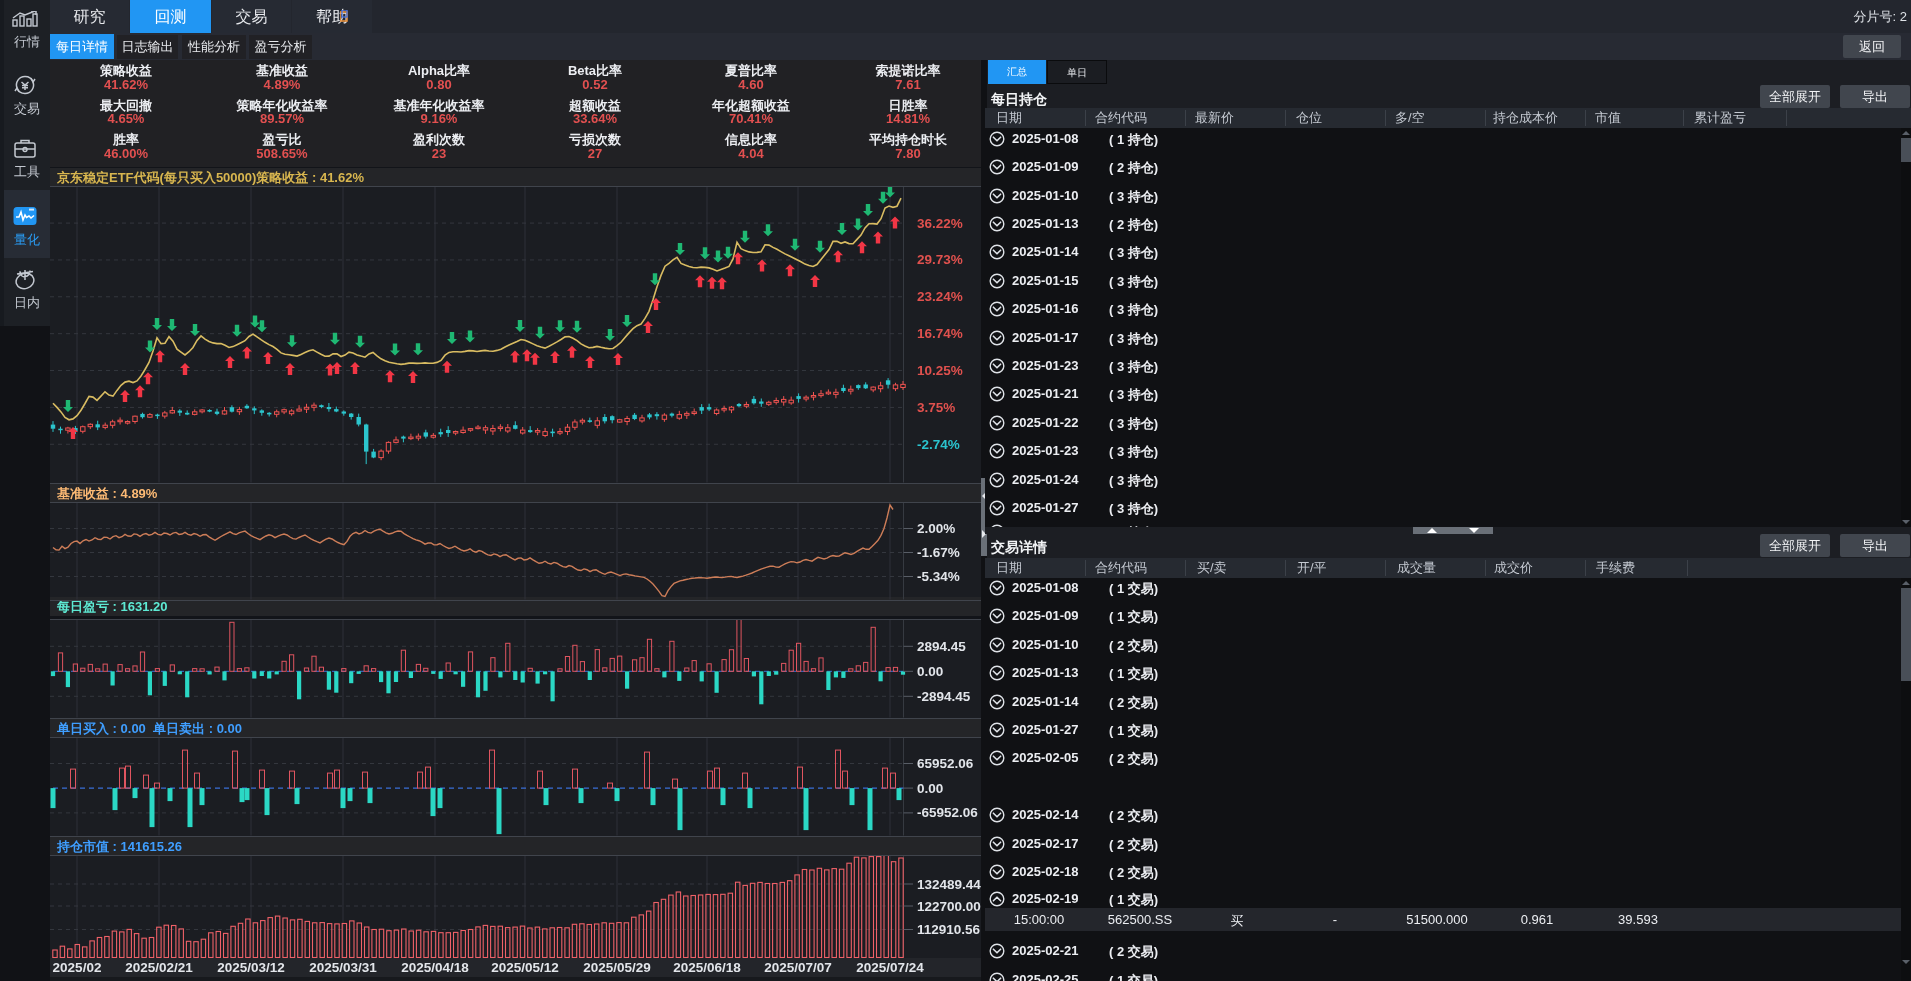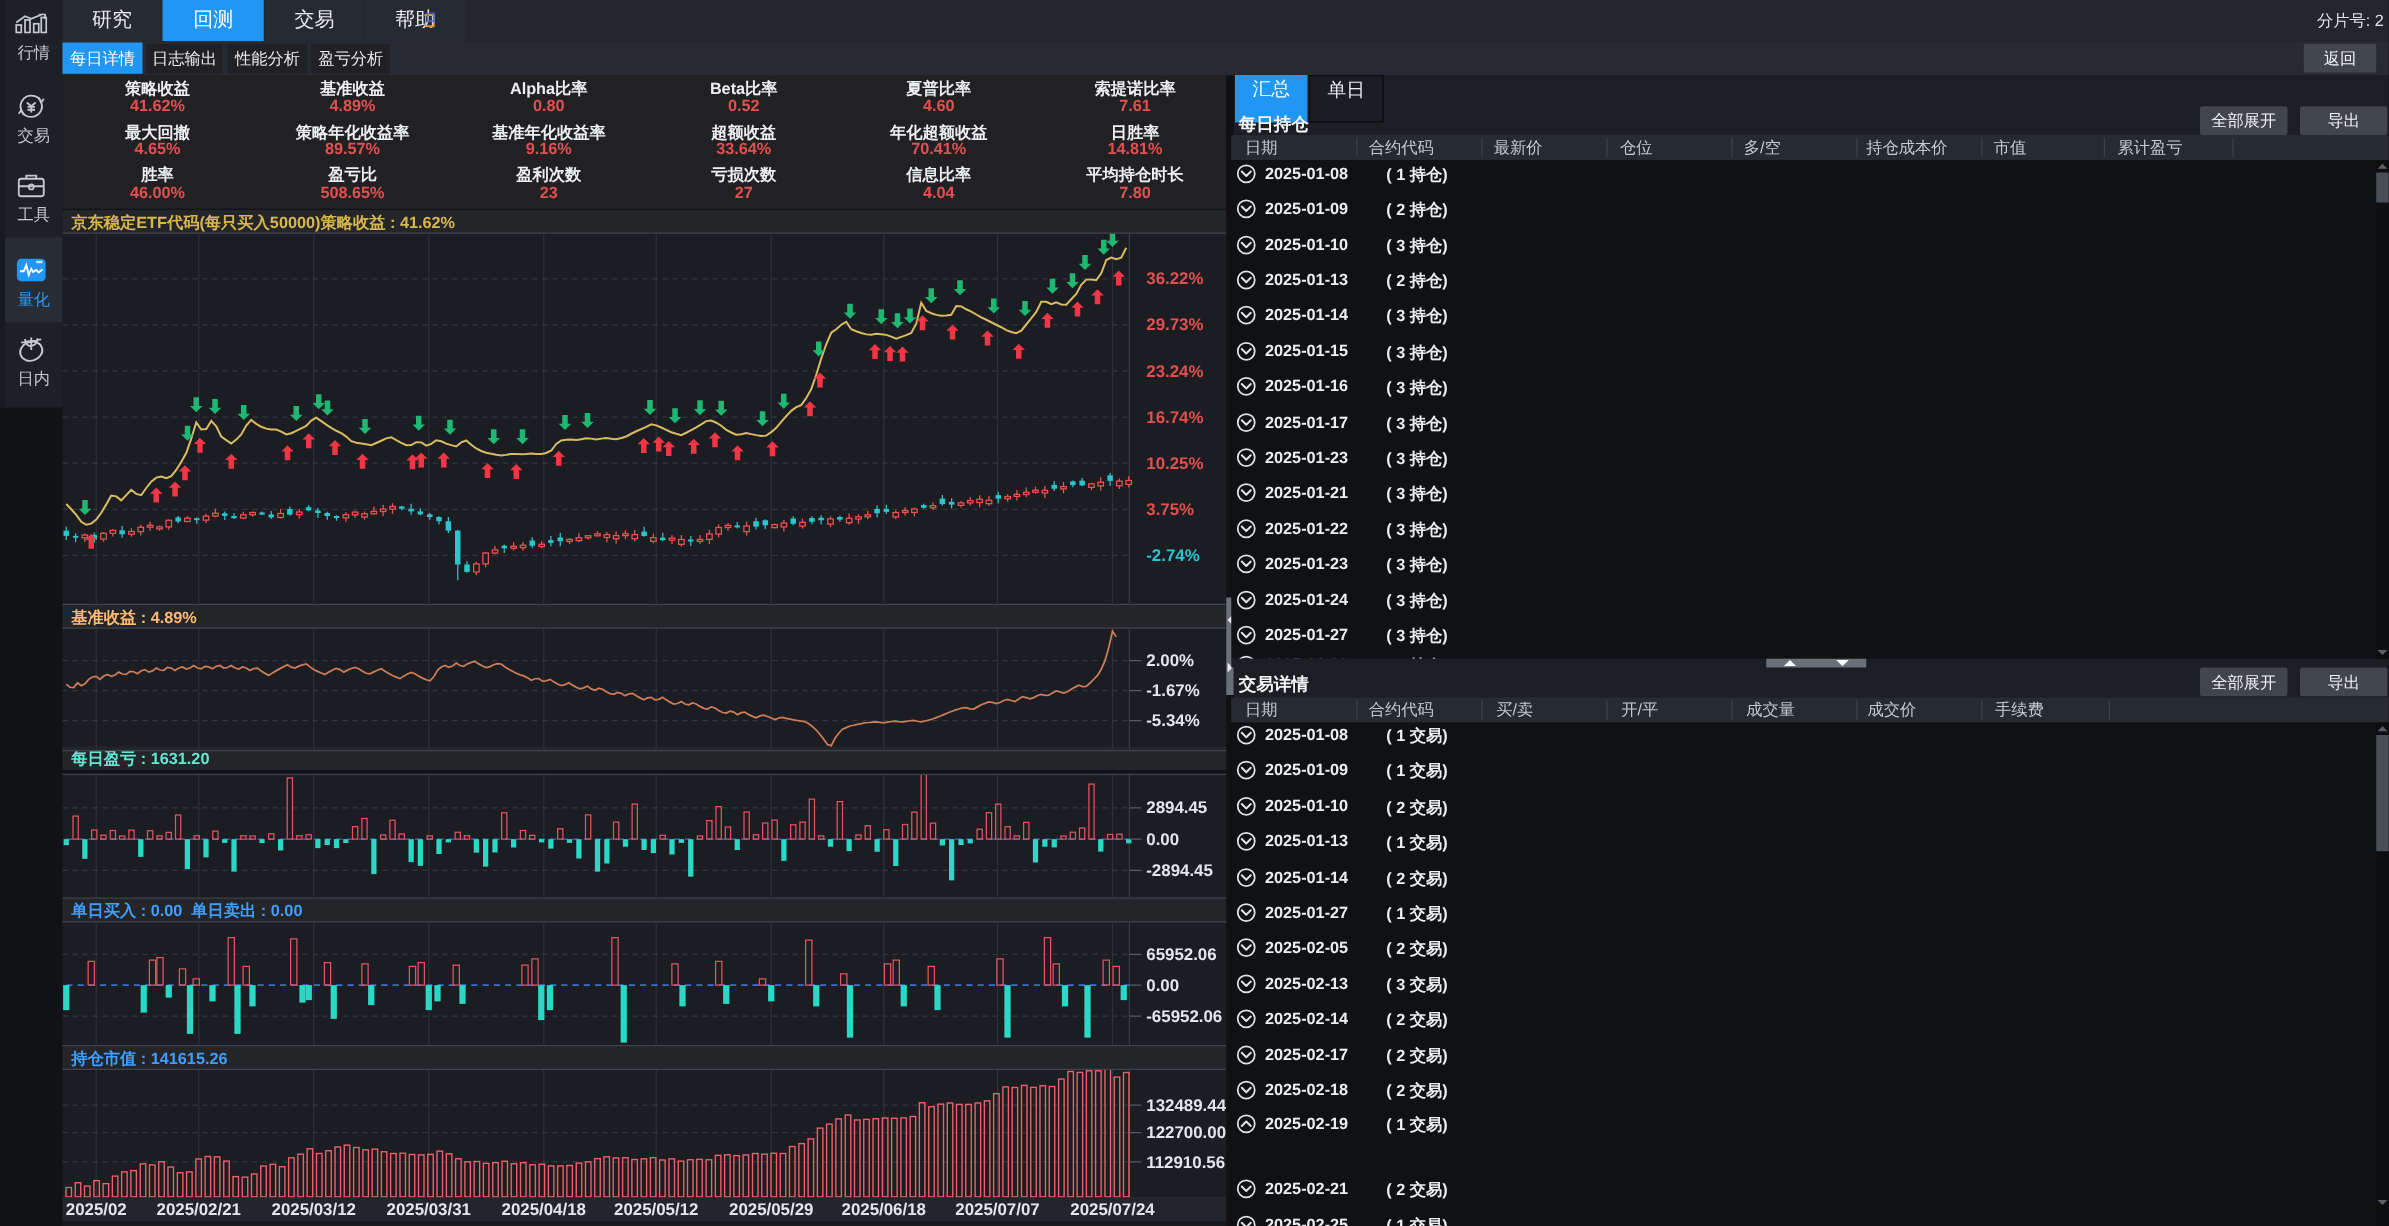--- a/index.html
+++ b/index.html
@@ -25,21 +25,21 @@
 
 .ctitle{position:absolute;left:50px;width:931px;height:19px;background:#242528;font-size:13px;font-weight:bold;line-height:19px;padding-left:7px;white-space:nowrap}
 .hline{position:absolute;left:50px;width:935px;height:1px;background:#40444c}
 .plotbg{position:absolute;left:50px;width:935px;background:#1b1d22}
 #xaxis{position:absolute;left:50px;top:958px;width:935px;height:23px;background:#23252a}
 #xaxis span{position:absolute;top:2px;width:90px;text-align:center;color:#e2e5ea;font-size:13.5px;font-weight:bold}
 
 #vsplit{position:absolute;left:981px;top:60px;width:6px;height:921px;background:#101114}
 #vhandle{position:absolute;left:981px;top:478px;width:6px;height:78px;background:#6a7078}
 #rightpanel{position:absolute;left:987px;top:60px;width:924px;height:921px;background:#1c1e23}
-.rtab{position:absolute;top:0;height:38px;font-size:15px;text-align:center;line-height:24px}
+.rtab{position:absolute;top:0;height:24px;font-size:10px;text-align:center;line-height:24px}
 .rlabel{position:absolute;color:#f2f4f6;font-size:14px;font-weight:bold}
 .tblbg{position:absolute;left:985px;width:926px;background:#101114;overflow:hidden}
 .thead{position:absolute;left:985px;width:926px;height:20px;background:#262a31}
 .thead span{position:absolute;top:0;height:20px;line-height:20px;color:#c5cad2;font-size:13px}
 .thead i{position:absolute;top:2px;height:16px;width:1px;background:#3c4149}
 .trow{position:absolute;left:0;width:926px;height:19px;color:#eceef2;font-size:13px}
 .trow .ci{position:absolute;left:4px;top:0px}
 .trow .dt{position:absolute;left:27px;top:1px;font-weight:bold}
 .trow .cnt{position:absolute;left:124px;top:1px;font-weight:bold}
 .subrow{position:absolute;left:0;top:330px;width:926px;height:23px;background:#24262c;color:#eceef2;font-size:13px}
@@ -1117,28 +1117,20 @@
       <span class="cnt">( 1 交易)</span>
     </div>
     <div class="trow" style="top:171.4px">
       <svg class="ci" width="16" height="18" viewBox="0 0 16 18">
         <circle cx="8" cy="9" r="6.8" fill="none" stroke="#dfe3e8" stroke-width="1.4"></circle>
         <path d="M4.4,7.2 L8,10.8 L11.6,7.2" fill="none" stroke="#dfe3e8" stroke-width="1.6" stroke-linecap="round" stroke-linejoin="round"></path>
       </svg>
       <span class="dt">2025-02-05</span>
       <span class="cnt">( 2 交易)</span>
     </div>
-    <div class="trow" style="top:199.8px">
-      <svg class="ci" width="16" height="18" viewBox="0 0 16 18">
-        <circle cx="8" cy="9" r="6.8" fill="none" stroke="#dfe3e8" stroke-width="1.4"></circle>
-        <path d="M4.4,7.2 L8,10.8 L11.6,7.2" fill="none" stroke="#dfe3e8" stroke-width="1.6" stroke-linecap="round" stroke-linejoin="round"></path>
-      </svg>
-      <span class="dt">2025-02-13</span>
-      <span class="cnt">( 3 交易)</span>
-    </div>
     <div class="trow" style="top:228.2px">
       <svg class="ci" width="16" height="18" viewBox="0 0 16 18">
         <circle cx="8" cy="9" r="6.8" fill="none" stroke="#dfe3e8" stroke-width="1.4"></circle>
         <path d="M4.4,7.2 L8,10.8 L11.6,7.2" fill="none" stroke="#dfe3e8" stroke-width="1.6" stroke-linecap="round" stroke-linejoin="round"></path>
       </svg>
       <span class="dt">2025-02-14</span>
       <span class="cnt">( 2 交易)</span>
     </div>
     <div class="trow" style="top:256.6px">
       <svg class="ci" width="16" height="18" viewBox="0 0 16 18">
@@ -1156,20 +1148,29 @@
       <span class="dt">2025-02-18</span>
       <span class="cnt">( 2 交易)</span>
     </div>
     <div class="trow" style="top:312.0px">
       <svg class="ci" width="16" height="18" viewBox="0 0 16 18">
         <circle cx="8" cy="9" r="6.8" fill="none" stroke="#dfe3e8" stroke-width="1.4"></circle>
         <path d="M4.4,10.8 L8,7.2 L11.6,10.8" fill="none" stroke="#dfe3e8" stroke-width="1.6" stroke-linecap="round" stroke-linejoin="round"></path>
       </svg>
       <span class="dt">2025-02-19</span>
       <span class="cnt">( 1 交易)</span>
+    </div>
+    <div class="subrow">
+      <span style="left:-1px">15:00:00</span>
+      <span style="left:100px">562500.SS</span>
+      <span style="left:197px">买</span>
+      <span style="left:295px">-</span>
+      <span style="left:397px">51500.000</span>
+      <span style="left:497px">0.961</span>
+      <span style="left:598px">39.593</span>
     </div>
     <div class="trow" style="top:363.5px">
       <svg class="ci" width="16" height="18" viewBox="0 0 16 18">
         <circle cx="8" cy="9" r="6.8" fill="none" stroke="#dfe3e8" stroke-width="1.4"></circle>
         <path d="M4.4,7.2 L8,10.8 L11.6,7.2" fill="none" stroke="#dfe3e8" stroke-width="1.6" stroke-linecap="round" stroke-linejoin="round"></path>
       </svg>
       <span class="dt">2025-02-21</span>
       <span class="cnt">( 2 交易)</span>
     </div>
     <div class="trow" style="top:393.0px">

